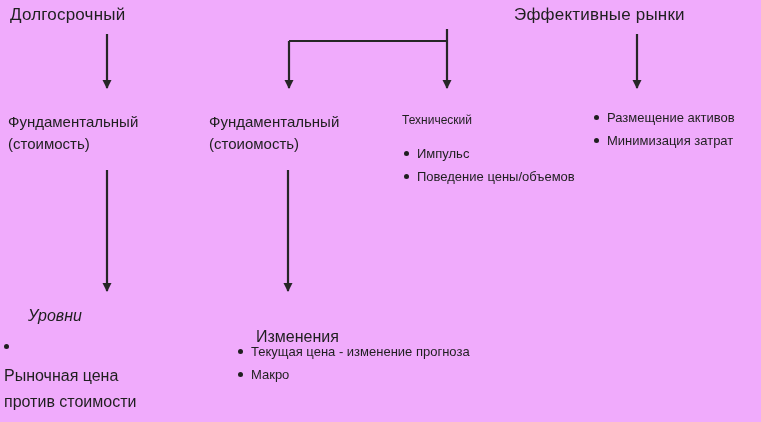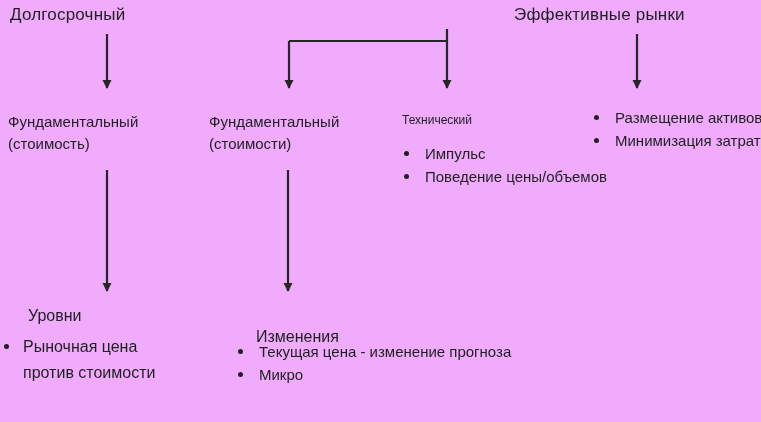--- a/index.html
+++ b/index.html
@@ -22,32 +22,33 @@
 
   .sub-title { font-size: 12px; white-space: nowrap; }
 
   .big-title { font-size: 16px; white-space: nowrap; }
 
   .bullet-list { display: flex; flex-direction: column; }
 
   .bullet-item {
     display: flex;
     align-items: flex-start;
-    gap: 16px;
-    font-size: 15px;
+    gap: 8px;
+    font-size: 13px;
     line-height: 22px;
     margin-bottom: 1px;
     white-space: nowrap;
   }
 
   .bullet-item.big {
     font-size: 16px;
     line-height: 26px;
     gap: 14px;
     white-space: normal;
+    flex-direction: column;
   }
 
   .dot {
     width: 5px;
     height: 5px;
     border-radius: 50%;
     background: #1f1f1f;
     margin-top: 8px;
     flex: none;
   }
@@ -94,21 +95,21 @@
 
   <div class="abs header" style="left:514px; top:5px;">Эффективные рынки</div>
 
   <div class="abs body-text" style="left:8px; top:111px;">
     <div>Фундаментальный</div>
     <div>(стоимость)</div>
   </div>
 
   <div class="abs body-text" style="left:209px; top:111px;">
     <div>Фундаментальный</div>
-    <div>(стоимости)</div>
+    <div>(стоиомость)</div>
   </div>
 
   <div class="abs sub-title" style="left:402px; top:113px;">Технический</div>
 
   <div class="abs bullet-list" style="left:404px; top:143px;">
     <div class="bullet-item">
       <span class="dot"></span>
       <span>Импульс</span>
     </div>
     <div class="bullet-item">
@@ -121,35 +122,35 @@
     <div class="bullet-item">
       <span class="dot"></span>
       <span>Размещение активов</span>
     </div>
     <div class="bullet-item">
       <span class="dot"></span>
       <span>Минимизация затрат</span>
     </div>
   </div>
 
-  <div class="abs big-title" style="left:28px; top:307px;">Уровни</div>
+  <div class="abs big-title" style="left:28px; top:307px;font-style:italic;">Уровни</div>
 
   <div class="abs bullet-list" style="left:4px; top:334px;">
     <div class="bullet-item big">
       <span class="dot"></span>
       <span class="wrap-text">Рыночная цена против стоимости</span>
     </div>
   </div>
 
   <div class="abs big-title" style="left:256px; top:328px;">Изменения</div>
 
   <div class="abs bullet-list" style="left:238px; top:341px;">
     <div class="bullet-item">
       <span class="dot"></span>
       <span>Текущая цена - изменение прогноза</span>
     </div>
     <div class="bullet-item">
       <span class="dot"></span>
-      <span>Микро</span>
+      <span>Макро</span>
     </div>
   </div>
 
 </div>
 
 </body></html>

